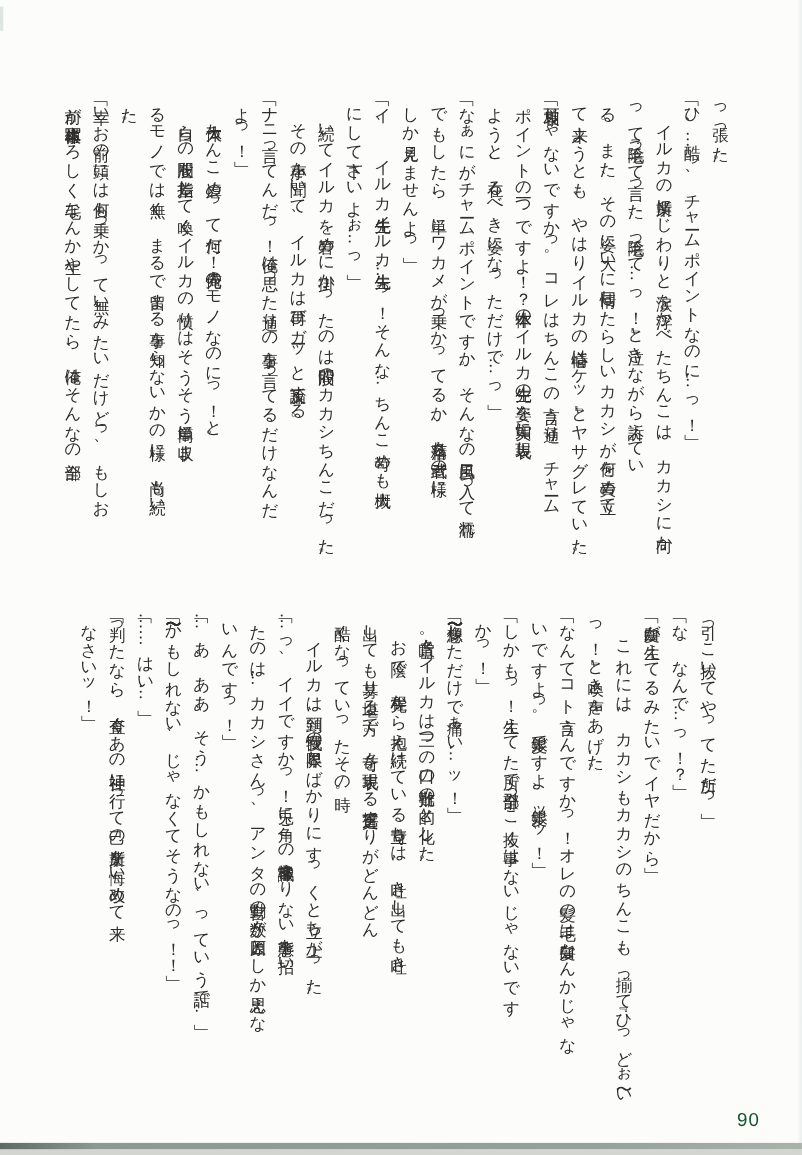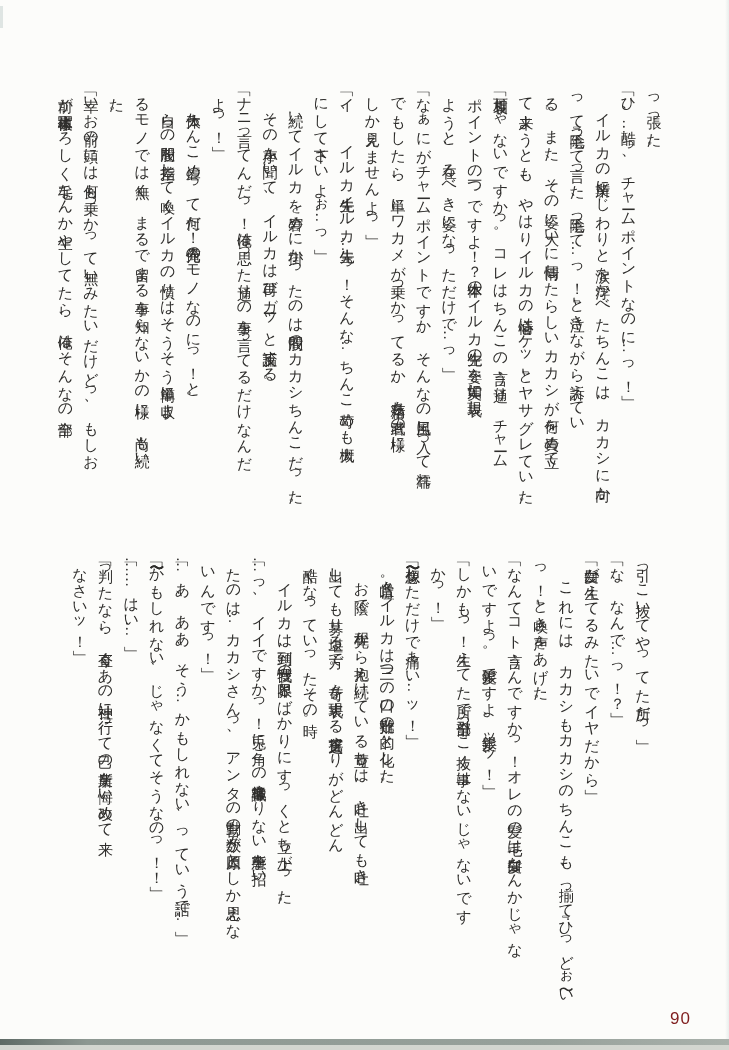--- a/index.html
+++ b/index.html
@@ -23,21 +23,21 @@
   }
   .vtext .line { white-space:pre; }
   #block-top    { top:87px;  right:63px; }
   #block-bottom { top:557px; right:74px; }
   .page-number {
     position:absolute;
     left:670px; top:1009px;
     font-family:"Liberation Sans","DejaVu Sans",sans-serif;
     font-size:17px;
     letter-spacing:1px;
-    color:#7f1d1d;
+    color:#14532d;
   }
   .edge-bottom {
     position:absolute; left:0; top:1039px;
     width:729px; height:6px;
     background:linear-gradient(to right,#5e6a65,#8d9892 12%,#97a19b 75%,#a9b1ab);
   }
   .edge-bottom-light {
     position:absolute; left:0; top:1045px;
     width:729px; height:5px;
     background:#d3d6d0;

